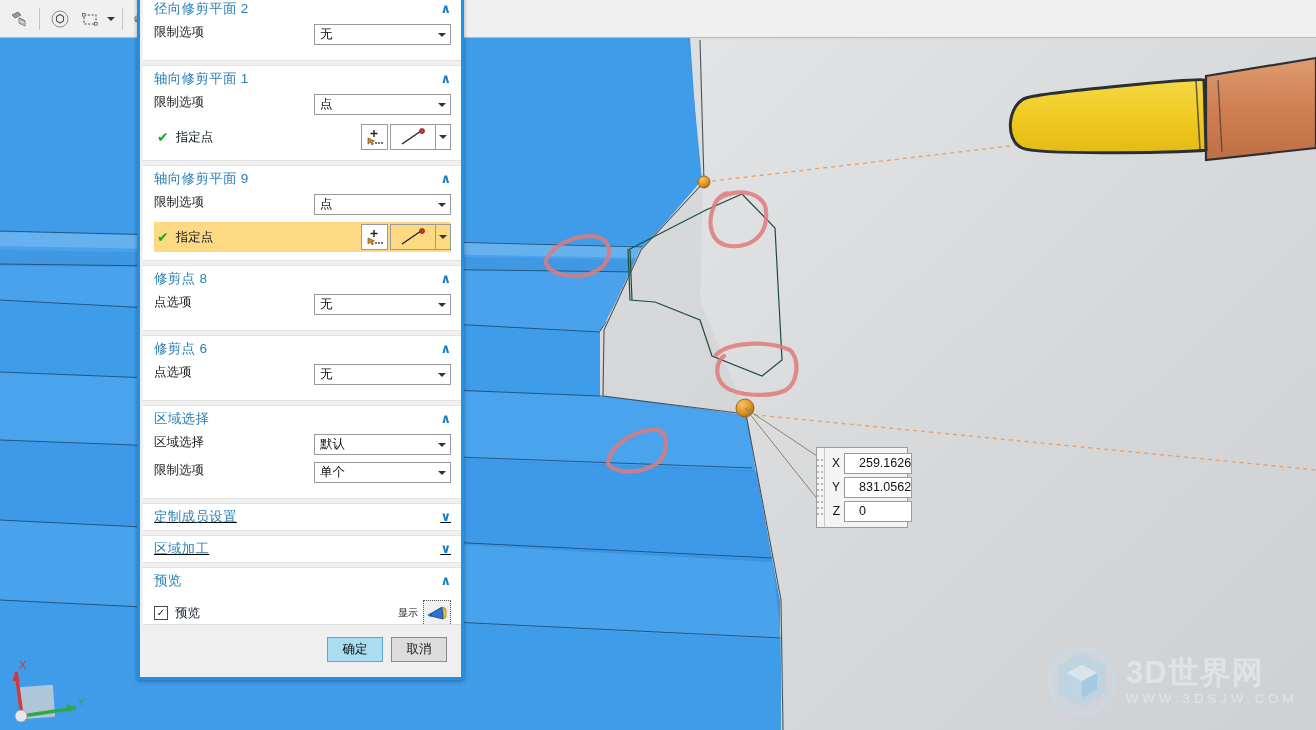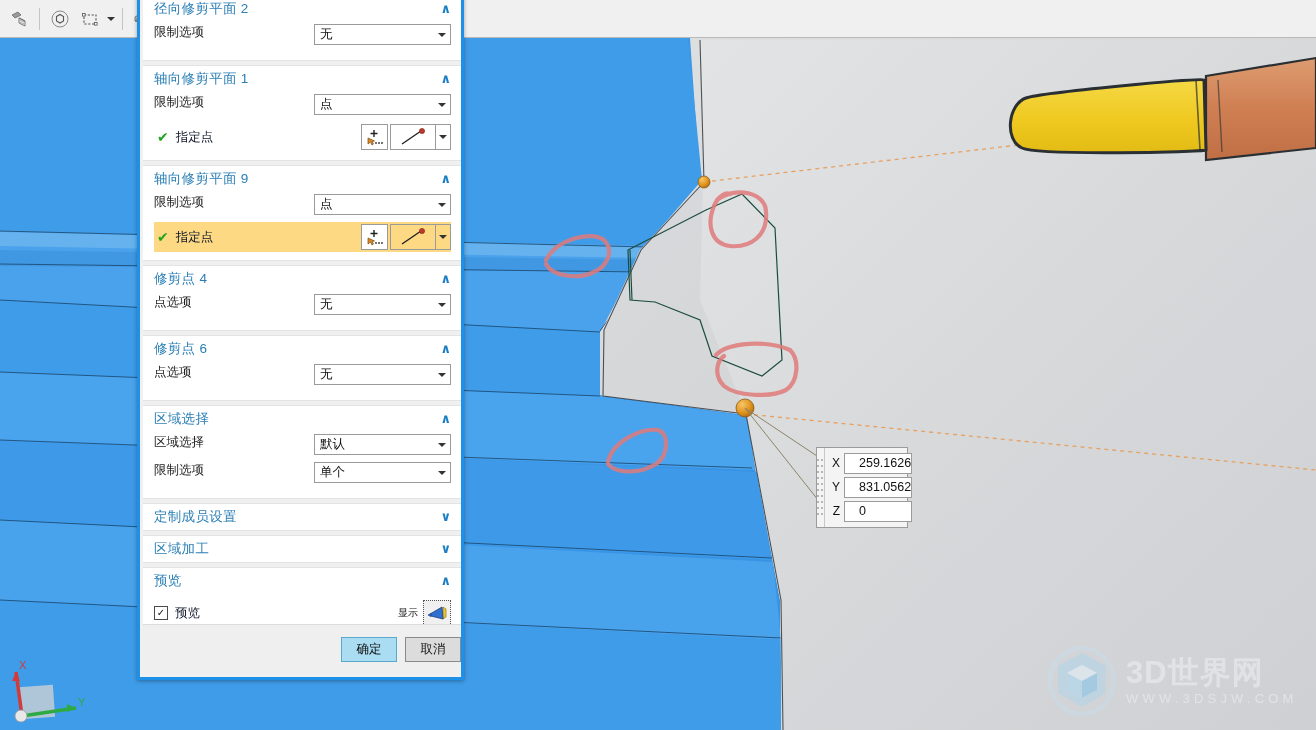--- a/index.html
+++ b/index.html
@@ -73,38 +73,38 @@
     display:flex;align-items:center;justify-content:center;box-sizing:border-box;margin-left:2px;
   }
   .pick-wide.hl{background:#fcd982;}
   .pick-caret{
     width:15px;height:26px;display:flex;align-items:center;justify-content:center;
     border:1px solid #9a9a9a;border-left:none;box-sizing:border-box;background:#fff;
   }
   .pick-caret.hl{background:#fcd982;}
 
   .group-collapsed{
-    background:#fff;border-top:1px solid #e3e3e3;border-bottom:1px solid #e3e3e3;margin-bottom:4px;
+    background:#fff;border-top:1px solid #e3e3e3;border-bottom:1px solid #e3e3e3;margin-bottom:4px;text-decoration:underline;
   }
 
   
   .prev-row{display:flex;align-items:center;height:34px;justify-content:space-between;}
   .cbx-wrap{display:flex;align-items:center;}
   .cbx{width:12px;height:12px;border:1px solid #4a4a4a;background:#fff;margin-right:7px;
        display:flex;align-items:center;justify-content:center;font-size:10px;color:#111;line-height:1;}
   .disp-wrap{display:flex;align-items:center;}
   .disp-lbl{font-size:10px;color:#111;margin-right:5px;}
   .disp-btn{width:28px;height:26px;border:1px dotted #555;background:#f0f0f0;
             display:flex;align-items:center;justify-content:center;box-sizing:border-box;}
 
   
   #dlg-footer{
     position:absolute;left:3px;bottom:3px;width:318px;height:50px;background:#efefef;
     border-top:1px solid #dcdcdc;display:flex;align-items:center;justify-content:flex-end;
-    box-sizing:border-box;
+    padding-right:14px;box-sizing:border-box;
   }
   .btn{
     height:25px;min-width:56px;font-size:12.5px;color:#111;border:1px solid #8a8a8a;
     display:flex;align-items:center;justify-content:center;margin-left:8px;box-sizing:border-box;
     cursor:pointer;
   }
   .btn-ok{background:#aadcf2;border-color:#5aa8cc;}
   .btn-cancel{background:#dcdcdc;}
 
   
@@ -393,21 +393,21 @@
           </span>
           <span class="pick-caret hl">
               <i class="caret-dn"></i>
             </span>
         </div>
       </div>
     </div>
 
     <div class="group">
       <div class="group-hdr">
-        <span class="group-title">修剪点 4</span>
+        <span class="group-title">修剪点 8</span>
         <span class="chev">∧</span>
       </div>
       <div class="group-body">
         <div class="row">
           <span class="row-label">点选项</span>
           <div class="combo">
             <span class="combo-val">无</span>
             <span class="combo-arrow">
                 <i class="caret-dn"></i>
               </span>

